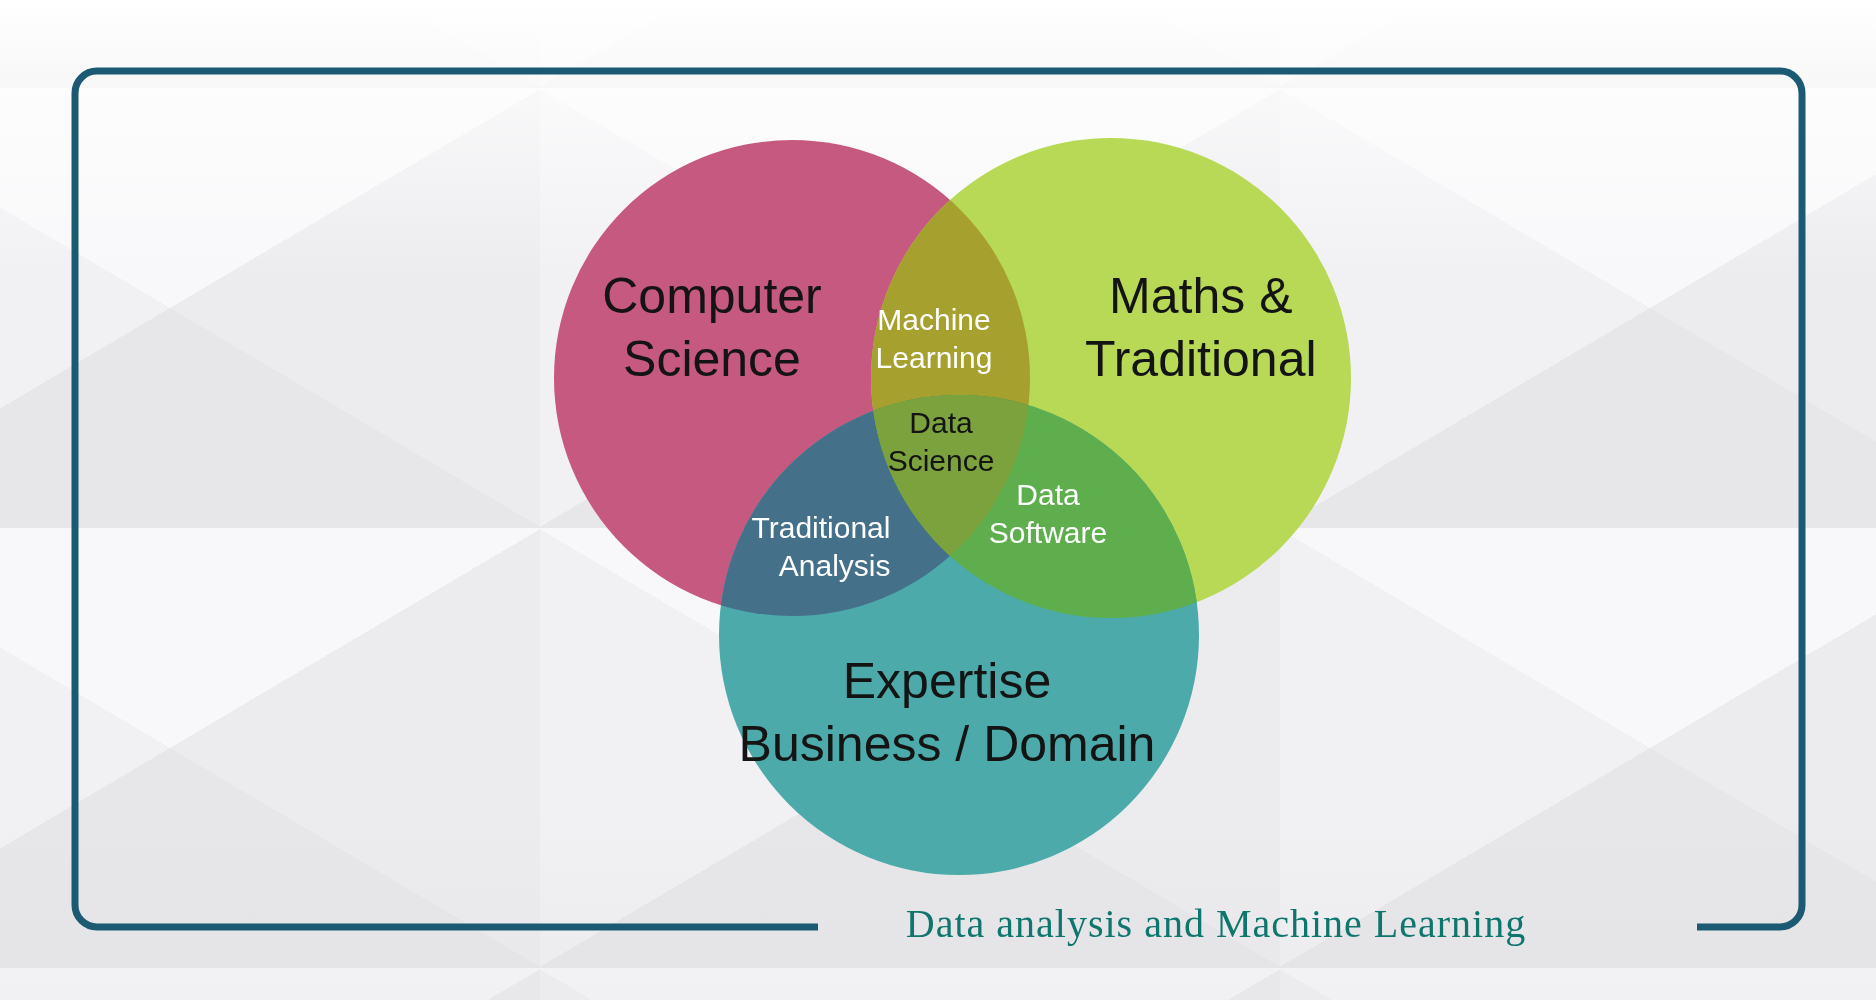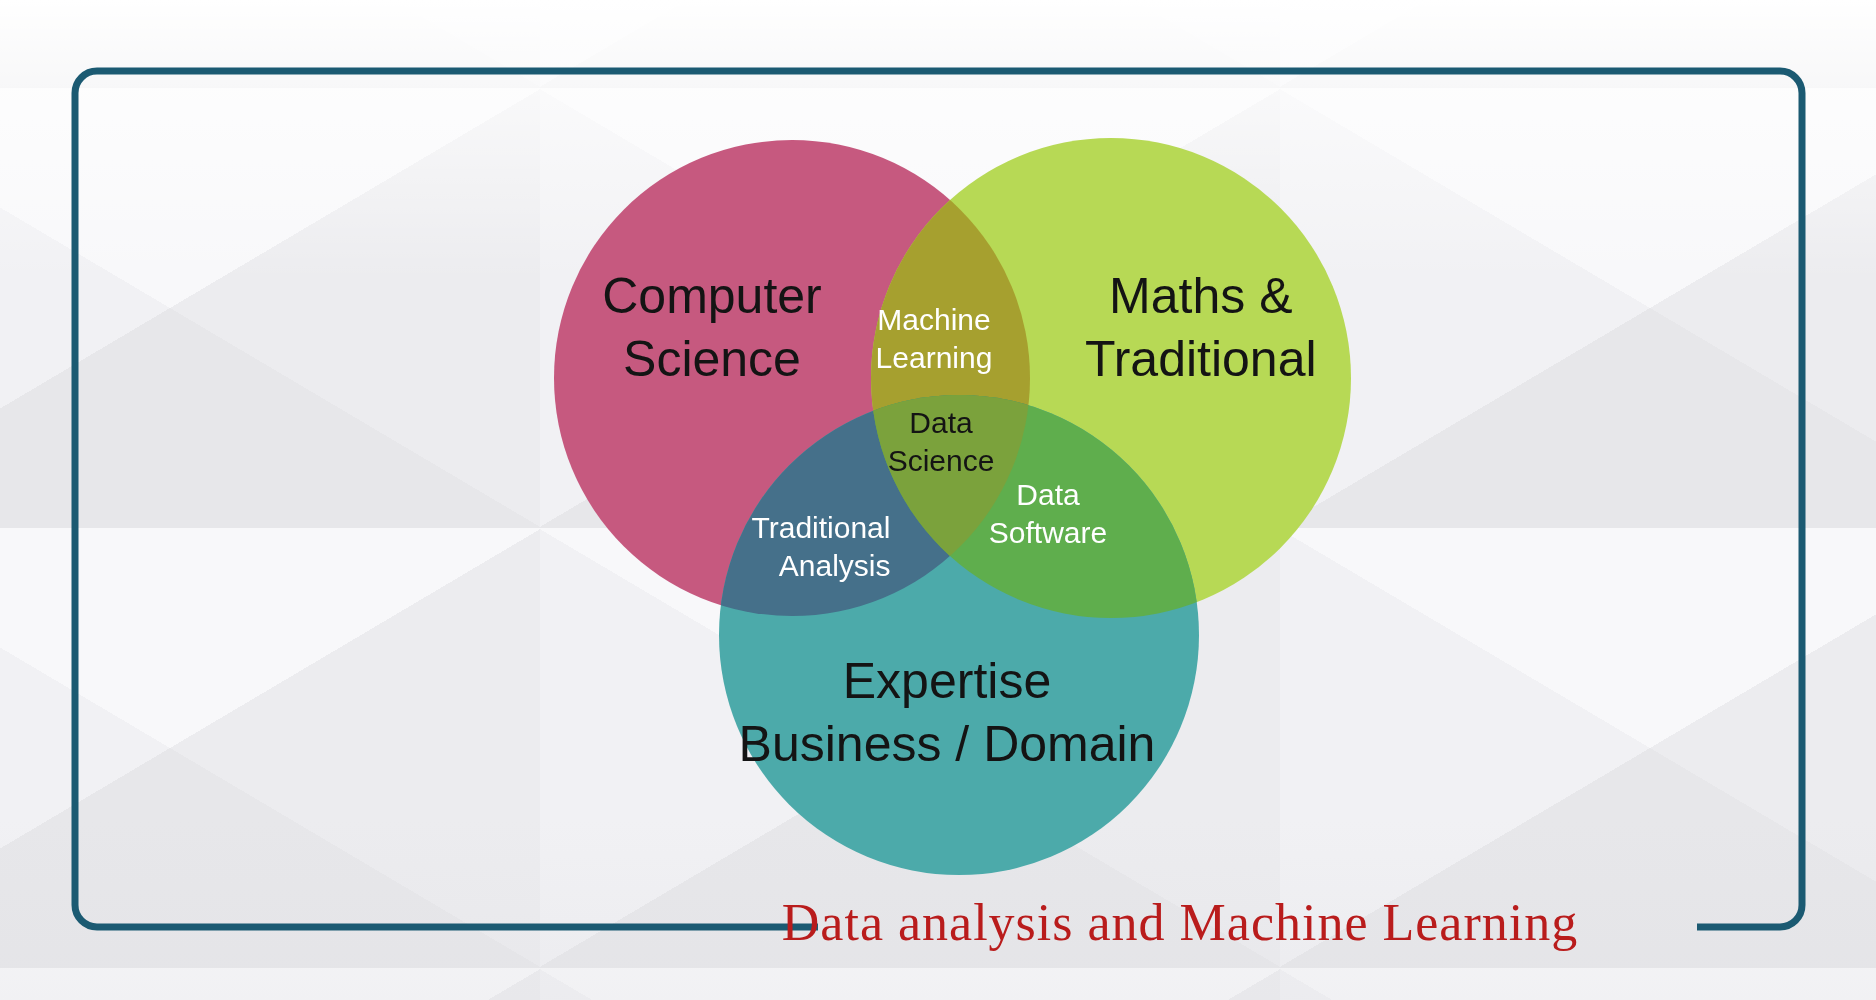--- a/index.html
+++ b/index.html
@@ -40,23 +40,23 @@
   .lbl-cs{left:712px;top:327px;}
   .lbl-ms{left:1085px;top:327px;transform:translate(0,-50%);text-align:center;}
   .lbl-bd{left:947px;top:712px;}
   .lbl-ml{left:934px;top:338px;}
   .lbl-ds{left:941px;top:441px;}
   .lbl-ts{left:821px;top:546px;text-align:right;}
   .lbl-da{left:1048px;top:513px;}
 
   
   .slide-title{
-    position:absolute;left:1180px;top:925px;transform:translate(-50%,-54%);
+    position:absolute;left:1216px;top:925px;transform:translate(-50%,-54%);
     font-family:"Liberation Serif",serif;
-    font-size:52px;color:#b91c1c;white-space:nowrap;letter-spacing:1px;
+    font-size:40px;color:#0f766e;white-space:nowrap;letter-spacing:1px;
   }
 </style>
 </head>
 <body>
 
 <div class="bg"></div>
 
 <div class="stage">
 
   <svg class="layer" width="1876" height="1000" viewBox="0 0 1876 1000">

